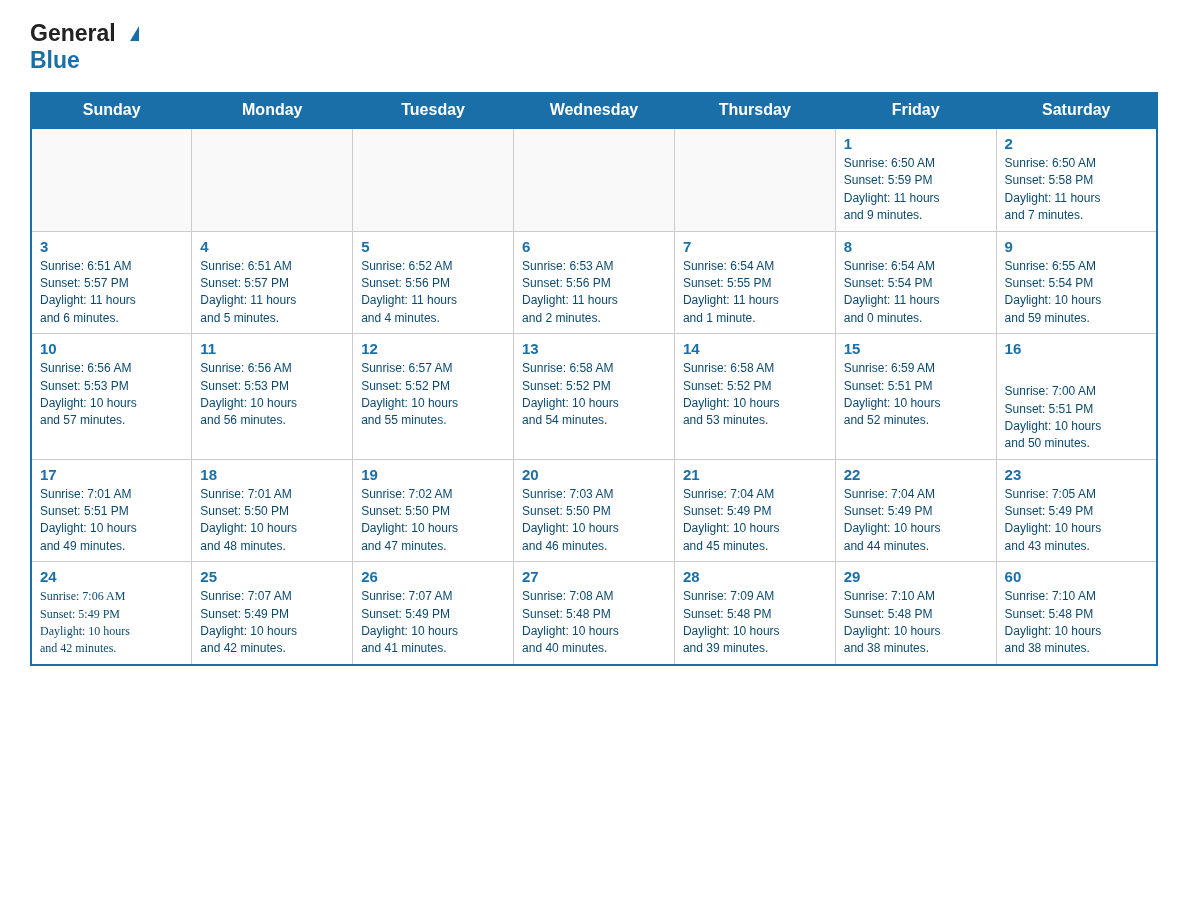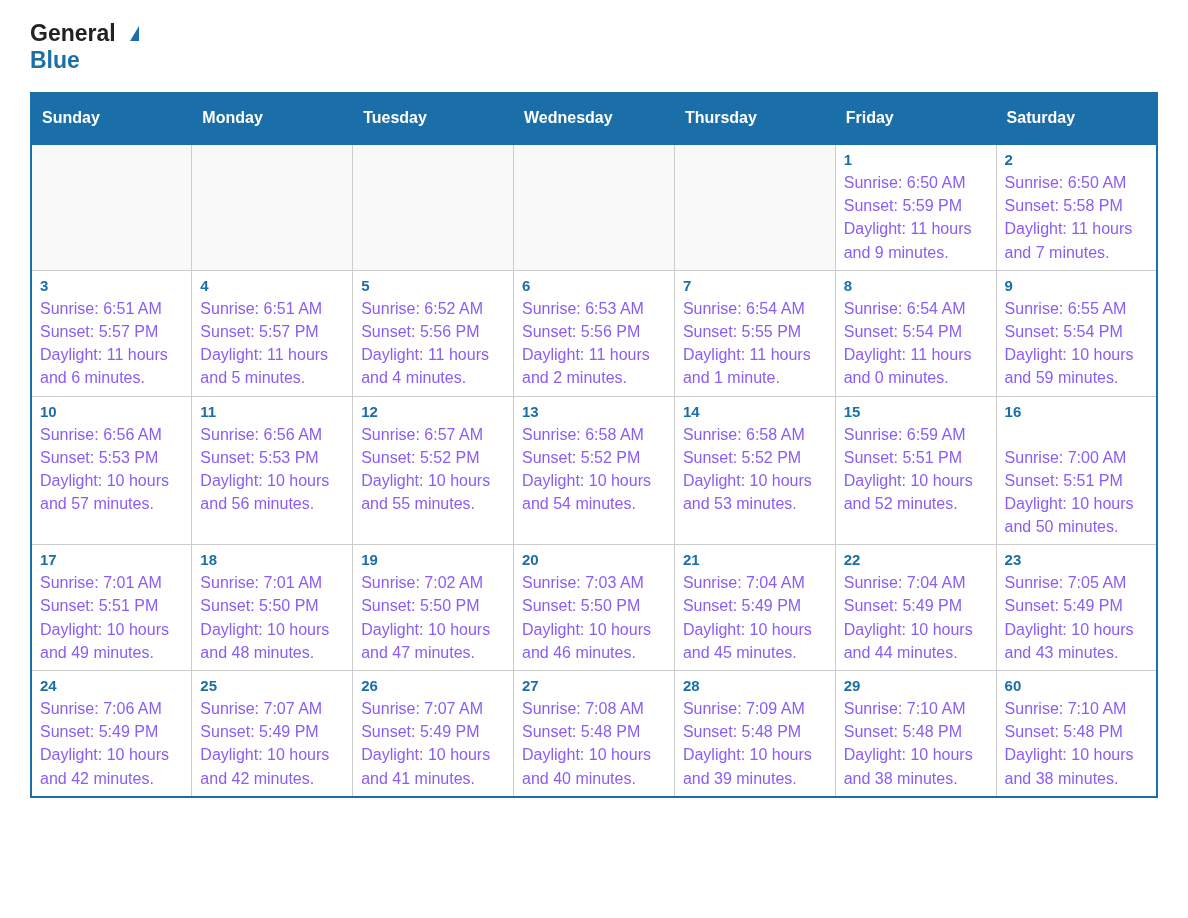--- a/index.html
+++ b/index.html
@@ -37,42 +37,42 @@
     table {
       width: 100%;
       border-collapse: collapse;
       table-layout: fixed;
     }
     thead tr th {
       background: #1a6fa8;
       color: #fff;
       font-size: 16px;
       font-weight: bold;
-      padding: 16px 10px;
-      text-align: left;
+      padding: 8px 10px;
+      text-align: center;
       border: 1px solid #1a6fa8;
     }
     tbody tr td {
       vertical-align: top;
       border: 1px solid #ccc;
       padding: 6px 8px;
       min-height: 80px;
       height: 100px;
       font-size: 12.5px;
       color: #222;
     }
     .day-number {
       font-size: 15px;
       font-weight: bold;
       color: #1a6fa8;
       margin-bottom: 3px;
     }
     .day-info {
-      font-size: 16px;
-      color: #8b5cf6;
+      font-size: 12px;
+      color: #0c4a6e;
       line-height: 1.45;
     }
     .empty-cell {
       background: #f9f9f9;
     }
     tbody tr:last-child td {
       border-bottom: 2px solid #1a6fa8;
     }
     tbody tr:first-child td {
       border-top: 2px solid #1a6fa8;
@@ -304,21 +304,21 @@
           <div class="day-number">23</div>
           <div class="day-info" style="white-space: pre-line;">Sunrise: 7:05 AM
 Sunset: 5:49 PM
 Daylight: 10 hours
 and 43 minutes.</div>
         </td>
       </tr>
       <tr>
         <td>
           <div class="day-number">24</div>
-          <div class="day-info" style="white-space: pre-line;">Sunrise: 7:06 AM
+          <div class="day-info" style="white-space: pre-line; font-family: Liberation Serif, serif;">Sunrise: 7:06 AM
 Sunset: 5:49 PM
 Daylight: 10 hours
 and 42 minutes.</div>
         </td>
         <td>
           <div class="day-number">25</div>
           <div class="day-info" style="white-space: pre-line;">Sunrise: 7:07 AM
 Sunset: 5:49 PM
 Daylight: 10 hours
 and 42 minutes.</div>

